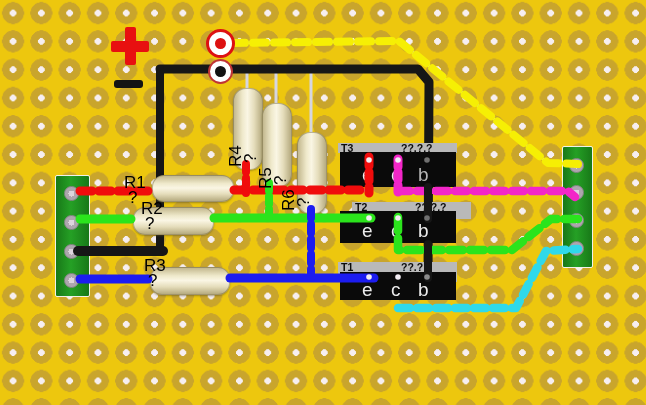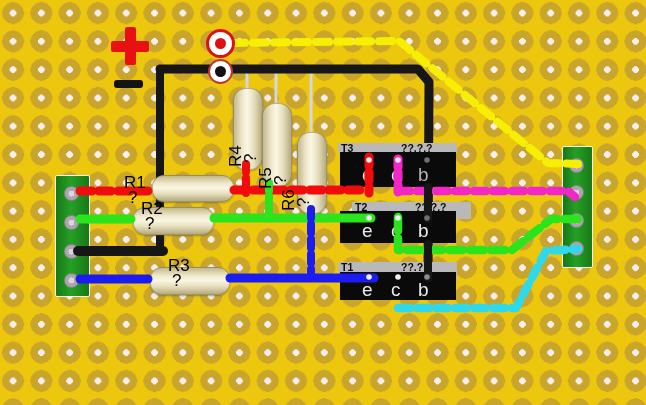--- a/index.html
+++ b/index.html
@@ -151,18 +151,18 @@
   <div class="minus" style="left:114px;top:80px;" aria-label="−"></div>
   <div class="term term-red">
       <div class="dot"></div>
     </div>
   <div class="term term-black">
       <div class="dot"></div>
     </div>
 
   <div class="rlabel" style="left:124px;top:175px;"><span>R1</span><br><span class="q">?</span></div>
   <div class="rlabel" style="left:141px;top:201px;"><span>R2</span><br><span class="q">?</span></div>
-  <div class="rlabel" style="left:168px;top:258px;"><span>R3</span><br><span class="q">?</span></div>
+  <div class="rlabel" style="left:144px;top:258px;"><span>R3</span><br><span class="q">?</span></div>
   <div class="rlabel rot" style="left:227px;top:132px;"><span>R4</span><br><span class="q">?</span></div>
   <div class="rlabel rot" style="left:257px;top:154px;"><span>R5</span><br><span class="q">?</span></div>
   <div class="rlabel rot" style="left:280px;top:176px;"><span>R6</span><br><span class="q">?</span></div>
 
 </div>
 
 </body></html>

